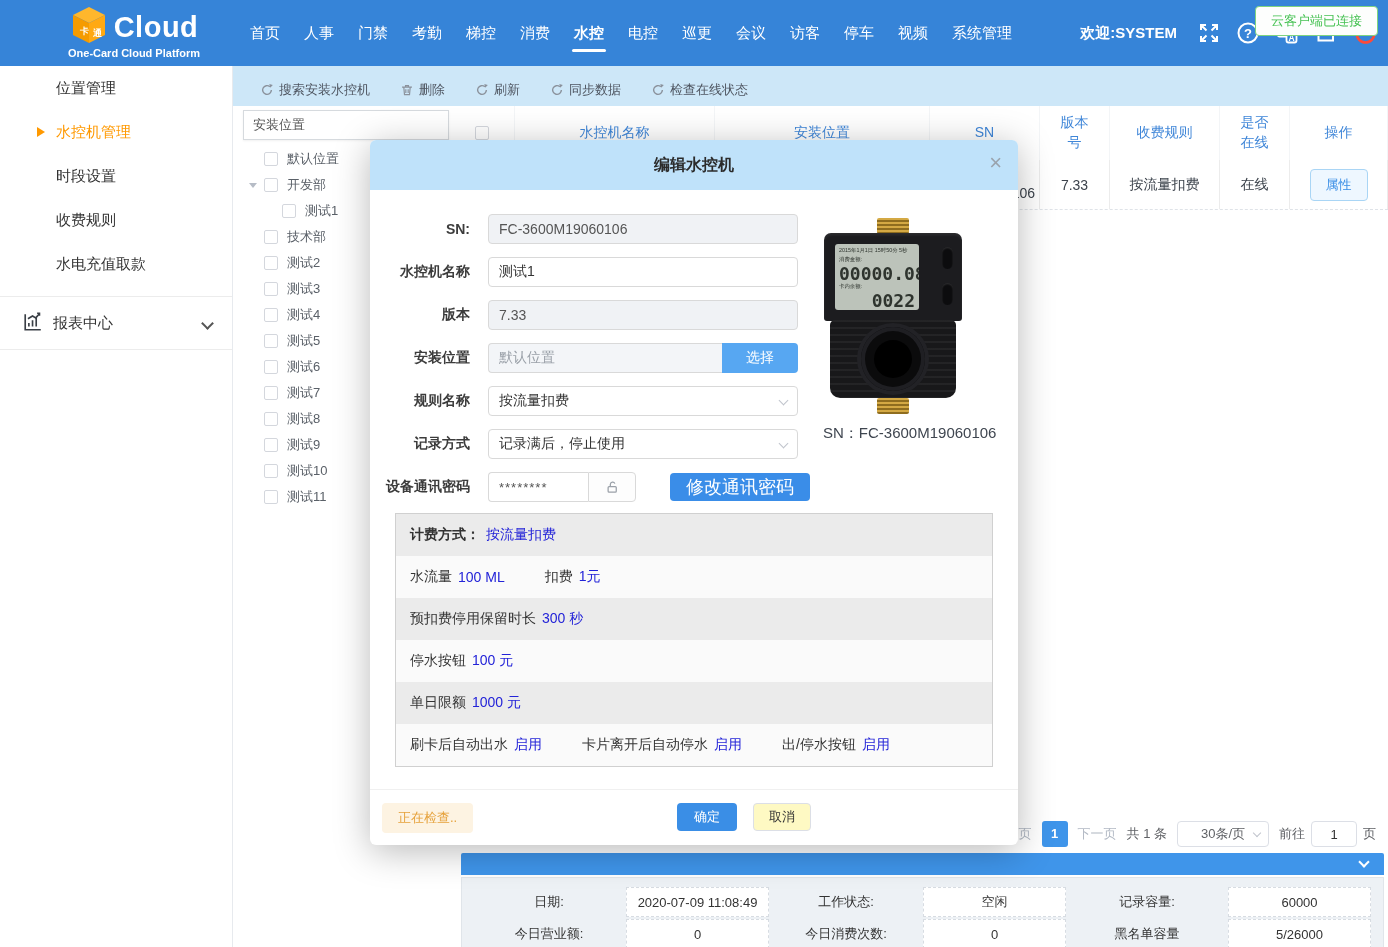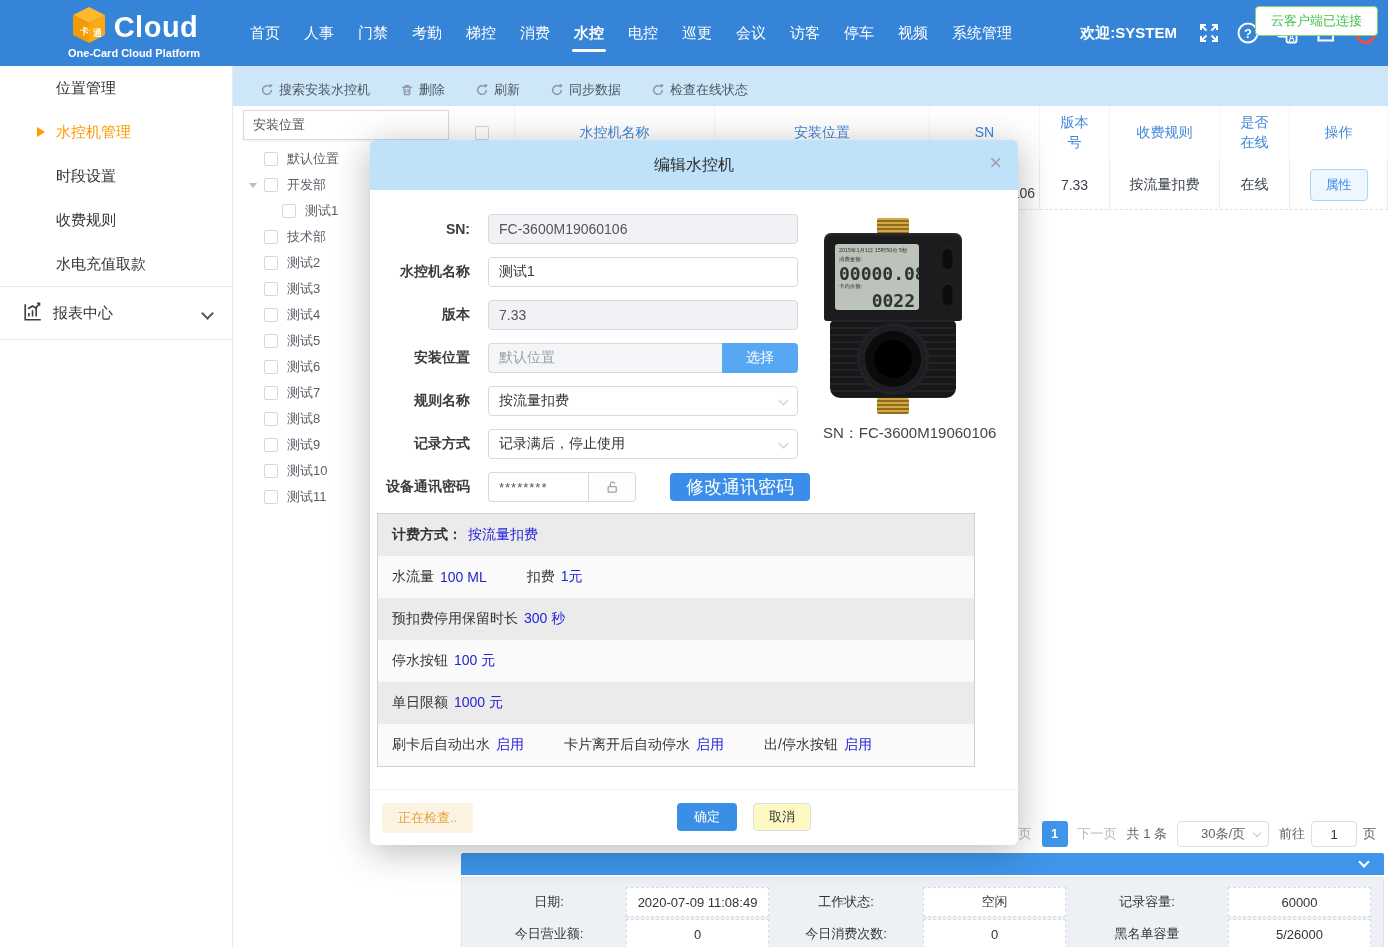--- a/index.html
+++ b/index.html
@@ -27,21 +27,21 @@
   .tb-btn .icon-trash{display:none;}
   .tb-btn.is-trash .icon-trash{display:inline;}
   .cloud-badge{position:absolute;right:10px;top:6px;padding:5px 15px;background:#fdfefd;border:1px solid #7ed47f;color:#47c254;font-size:13px;border-radius:4px;cursor:pointer;}
 
   
   .sidebar{position:absolute;top:66px;left:0;width:233px;bottom:0;background:#fff;border-right:1px solid #e7eaee;}
   .side-item{position:relative;height:44px;line-height:44px;padding-left:56px;font-size:15px;color:#333;cursor:pointer;}
   .side-item.active{color:#ff9900;}
   .side-item .tri-r{position:absolute;left:37px;top:17px;width:0;height:0;border-left:8px solid #ff9900;border-top:5px solid transparent;border-bottom:5px solid transparent;display:none;}
   .side-item.active .tri-r{display:block;}
-  .side-reports{position:relative;height:54px;border-top:1px solid #ececec;border-bottom:1px solid #ececec;display:flex;align-items:center;padding-left:22px;gap:9px;font-size:15px;color:#333;cursor:pointer;}
+  .side-reports{position:relative;height:54px;margin-top:10px;border-top:1px solid #ececec;border-bottom:1px solid #ececec;display:flex;align-items:center;padding-left:22px;gap:9px;font-size:15px;color:#333;cursor:pointer;}
   .side-reports .chev{position:absolute;right:20px;top:22px;width:9px;height:9px;border-right:2px solid #555;border-bottom:2px solid #555;transform:rotate(45deg);}
 
   
   .tree{position:absolute;top:106px;left:233px;width:226px;bottom:0;background:#fff;padding:4px 10px;}
   .tree-header{height:30px;line-height:28px;border:1px solid #d6dade;padding:0 9px;font-size:13px;color:#555;box-shadow:0 1px 2px rgba(0,0,0,.06);}
   .tree-list{margin-top:6px;}
   .tree-item{display:flex;align-items:center;height:26px;padding-left:6px;font-size:13px;color:#5a6068;cursor:pointer;}
   .tree-item.child{padding-left:24px;}
   .tri-d{width:0;height:0;border-top:5px solid #b6bcc6;border-left:4px solid transparent;border-right:4px solid transparent;margin-right:7px;visibility:hidden;flex:0 0 auto;}
   .tree-item.has-arrow .tri-d{visibility:visible;}
@@ -71,21 +71,21 @@
   .detail-bar{position:relative;height:22px;background:#3f95ea;border-radius:2px 2px 0 0;cursor:pointer;}
   .detail-bar .chev{position:absolute;right:16px;top:5px;width:8px;height:8px;border-right:2px solid #fff;border-bottom:2px solid #fff;transform:rotate(45deg);}
   .detail-panel{margin-top:2px;background:#edf1f5;border:1px solid #e0e5ea;padding:9px 12px;display:grid;grid-template-columns:150px 1fr 150px 1fr 158px 1fr;grid-auto-rows:30px;row-gap:2px;column-gap:2px;}
   .d-cell{display:contents;}
   .d-label{display:flex;align-items:center;justify-content:center;font-size:13px;color:#333;}
   .d-value{display:flex;align-items:center;justify-content:center;font-size:13px;color:#333;background:#fff;border:1px dashed #d7dce2;}
 
   
   .modal{position:absolute;left:370px;top:140px;width:648px;height:705px;background:#fff;border-radius:6px;box-shadow:0 6px 36px rgba(0,0,0,.28);z-index:10;}
   .modal-header{position:relative;height:50px;background:#bfe2fa;border-radius:6px 6px 0 0;display:flex;align-items:center;justify-content:center;}
-  .modal-title{font-size:16px;font-weight:normal;color:#2b2b2b;}
+  .modal-title{font-size:16px;font-weight:bold;color:#2b2b2b;}
   .modal-close{position:absolute;right:16px;top:12px;font-size:22px;color:#9aa3ad;cursor:pointer;line-height:1;}
   .form{position:absolute;top:50px;left:0;right:0;}
   .form-row{display:flex;align-items:center;margin:13px 0 0 0;height:30px;}
   .form-row:first-child{margin-top:24px;}
   .f-label{width:100px;text-align:right;font-size:14px;font-weight:bold;color:#3c3c3c;margin-right:18px;flex:0 0 auto;white-space:nowrap;}
   .f-input{width:310px;height:30px;border:1px solid #d9d9d9;border-radius:4px;padding:0 10px;font-size:14px;color:#333;background:#fff;outline:none;font-family:inherit;}
   .f-input.disabled{background:#f0f2f5;color:#555;}
   .loc-group{display:flex;width:310px;}
   .loc-input{flex:1;height:30px;border:1px solid #d9d9d9;border-right:none;border-radius:4px 0 0 4px;padding:0 10px;font-size:14px;color:#9aa0a8;background:#f3f5f8;display:flex;align-items:center;}
   .loc-btn{width:76px;height:30px;background:#57a7f2;color:#fff;font-size:14px;border:none;border-radius:0 4px 4px 0;cursor:pointer;}
@@ -104,21 +104,21 @@
   .lcd-tiny{font-size:6px;transform:scale(.9);transform-origin:left top;white-space:nowrap;}
   .lcd-num{font-family:"DejaVu Sans Mono",monospace;font-size:18px;font-weight:bold;text-align:right;line-height:1;letter-spacing:0;}
   .lcd-foot{font-size:6px;text-align:center;}
   .dv-btn{position:absolute;right:9px;width:11px;height:22px;background:#0c0c0e;border-radius:6px;box-shadow:inset 0 1px 2px rgba(255,255,255,.15);}
   .dv-body{position:relative;width:126px;height:78px;margin:-1px auto 0;background:#18181a;border-radius:5px 5px 10px 10px;background-image:repeating-linear-gradient(180deg,rgba(255,255,255,.05) 0 2px,rgba(0,0,0,0) 2px 7px);}
   .dv-ring{position:absolute;left:50%;top:50%;transform:translate(-50%,-50%);width:64px;height:64px;border-radius:50%;background:#0b0b0c;box-shadow:0 0 0 4px #222226,inset 0 0 0 4px #1f1f23;}
   .dv-ring-inner{position:absolute;left:50%;top:50%;transform:translate(-50%,-50%);width:38px;height:38px;border-radius:50%;background:#000;}
   .dv-sn{margin-top:10px;font-size:15px;color:#3f4650;white-space:nowrap;}
 
   
-  .billing{position:absolute;left:7px;top:373px;width:598px;border:1px solid #d0d0d0;font-size:14px;color:#333;}
+  .billing{position:absolute;left:25px;top:373px;width:598px;border:1px solid #d0d0d0;font-size:14px;color:#333;}
   .b-row{height:42px;display:flex;align-items:center;padding:0 14px;gap:6px;white-space:nowrap;}
   .b-row:nth-child(odd){background:#ebebeb;}
   .b-row:nth-child(even){background:#fafafa;}
   .b-bold{font-weight:bold;}
   .b-blue{color:#2323d8;}
   .b-gap{width:28px;}
   a.b-blue{text-decoration:none;cursor:pointer;}
 
   
   .modal-footer{position:absolute;left:0;right:0;bottom:0;height:56px;border-top:1px solid #f0f0f0;}

